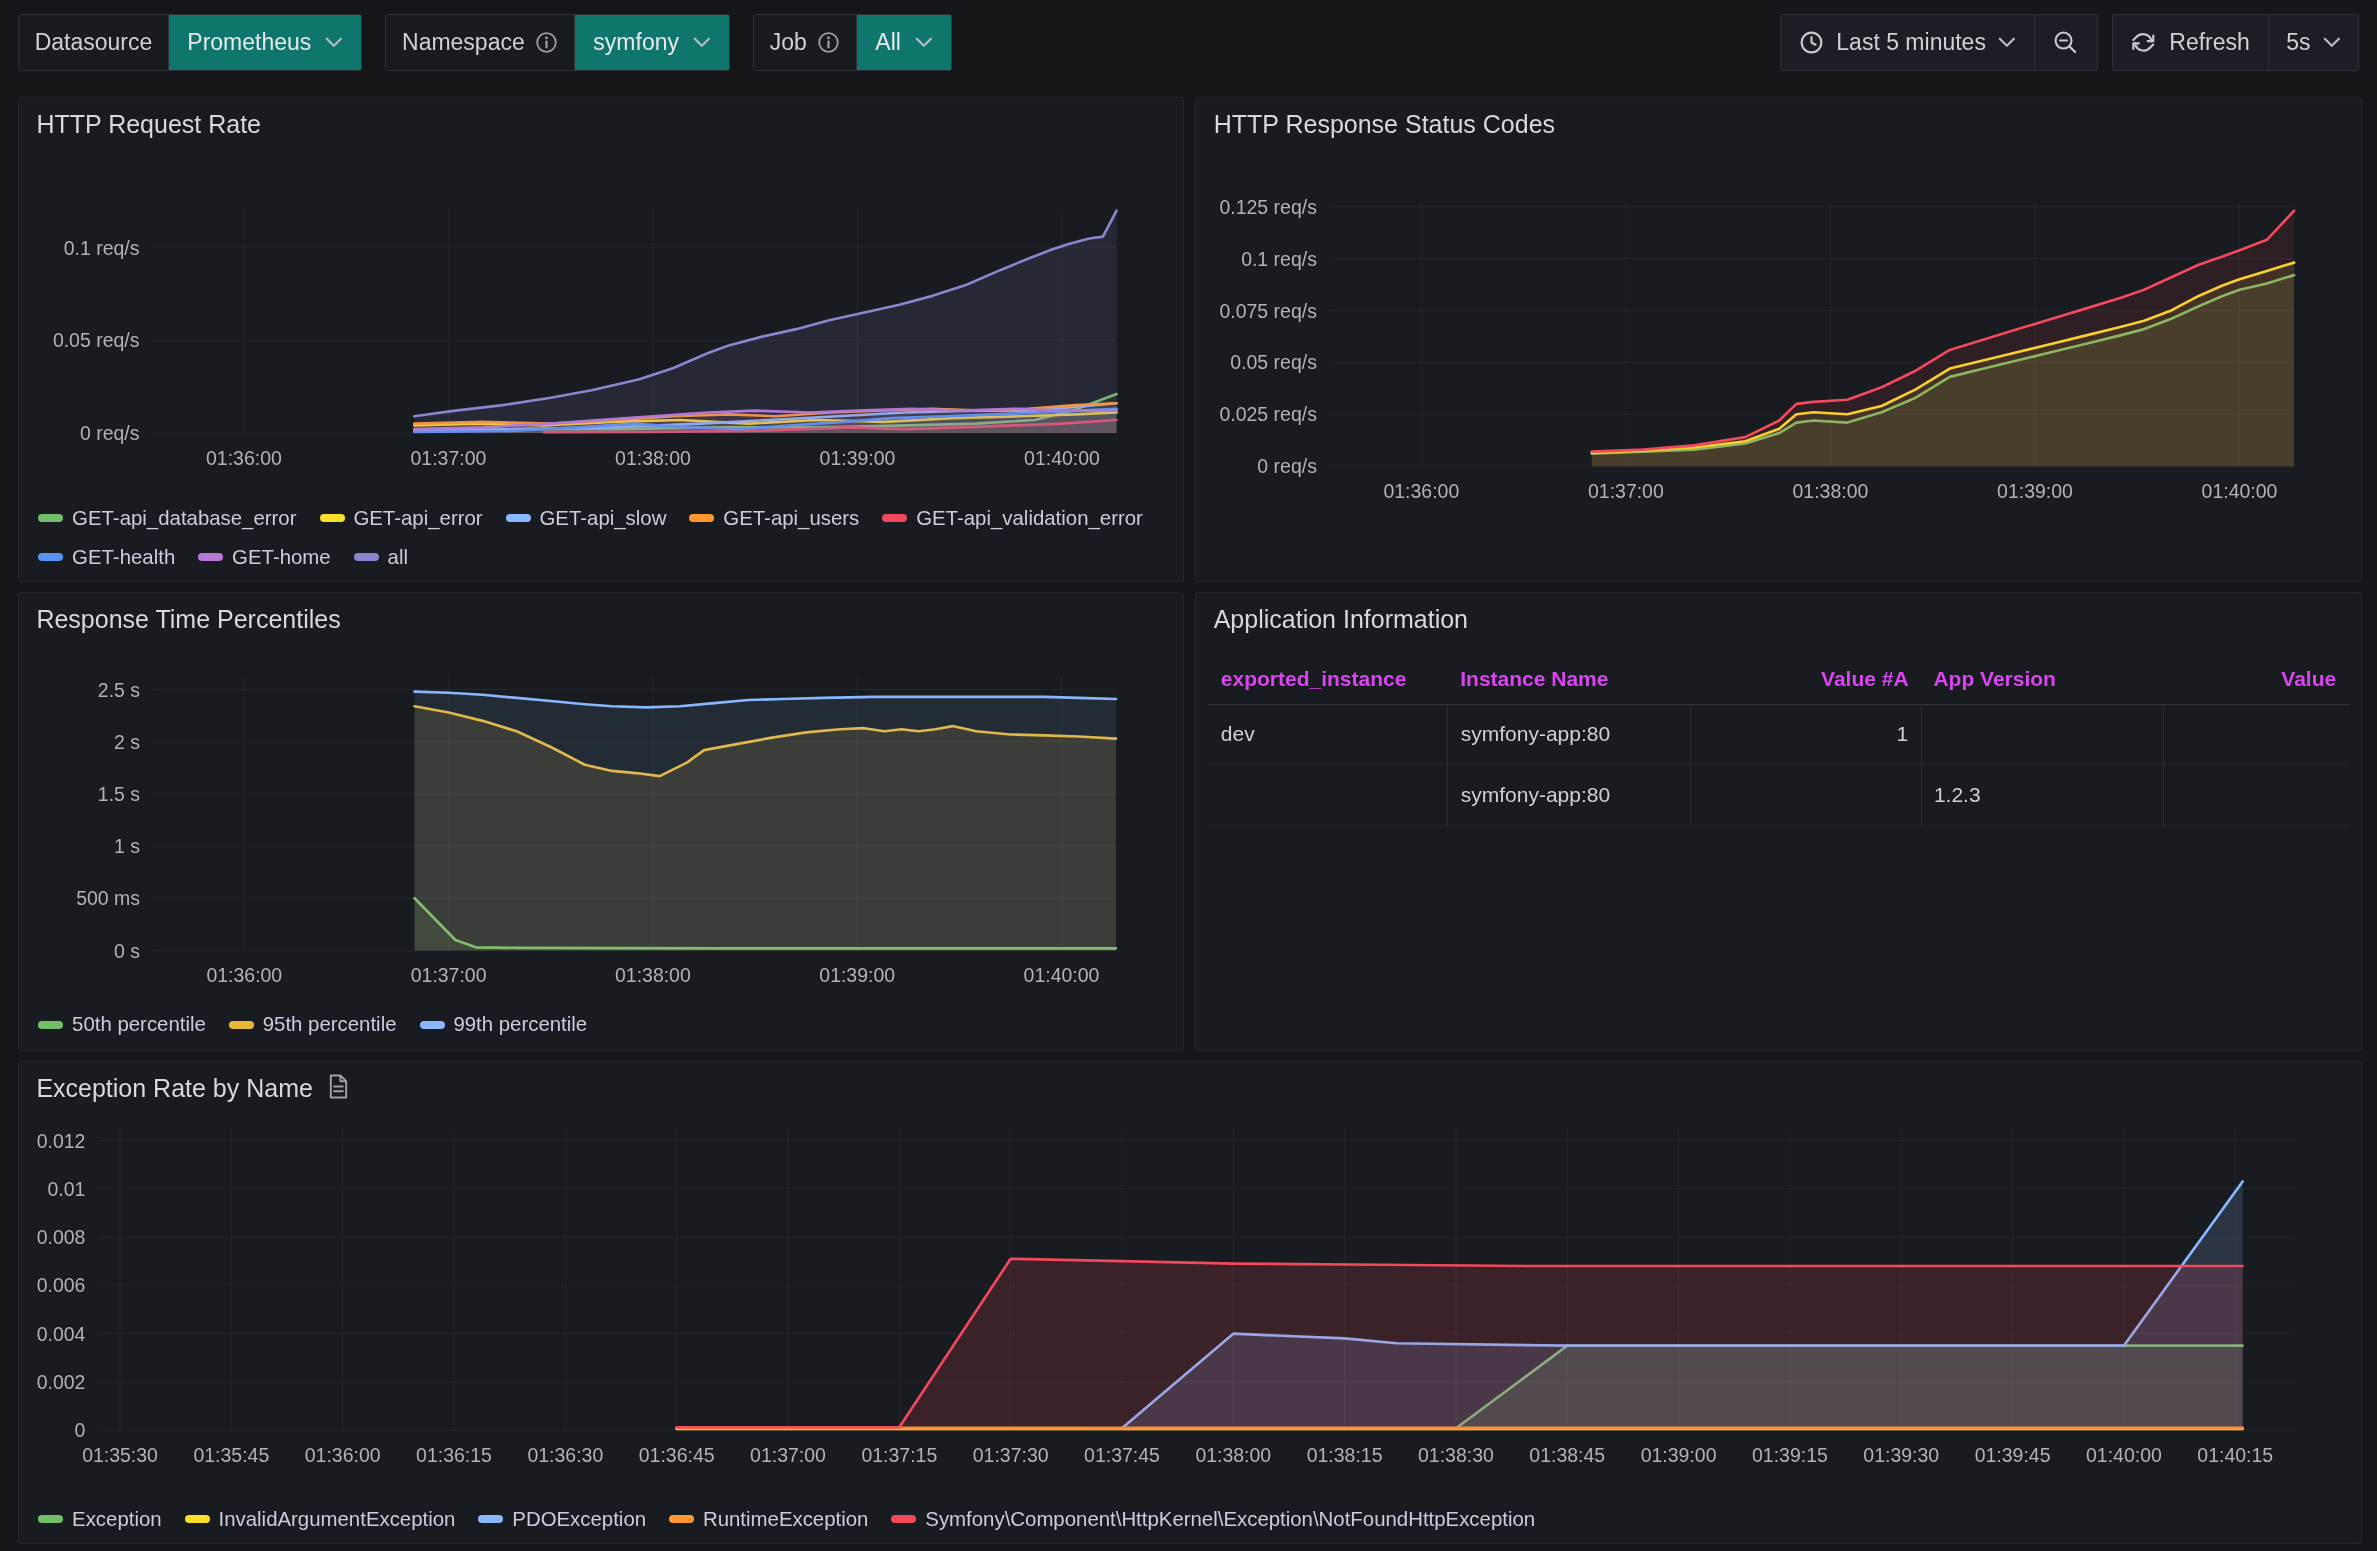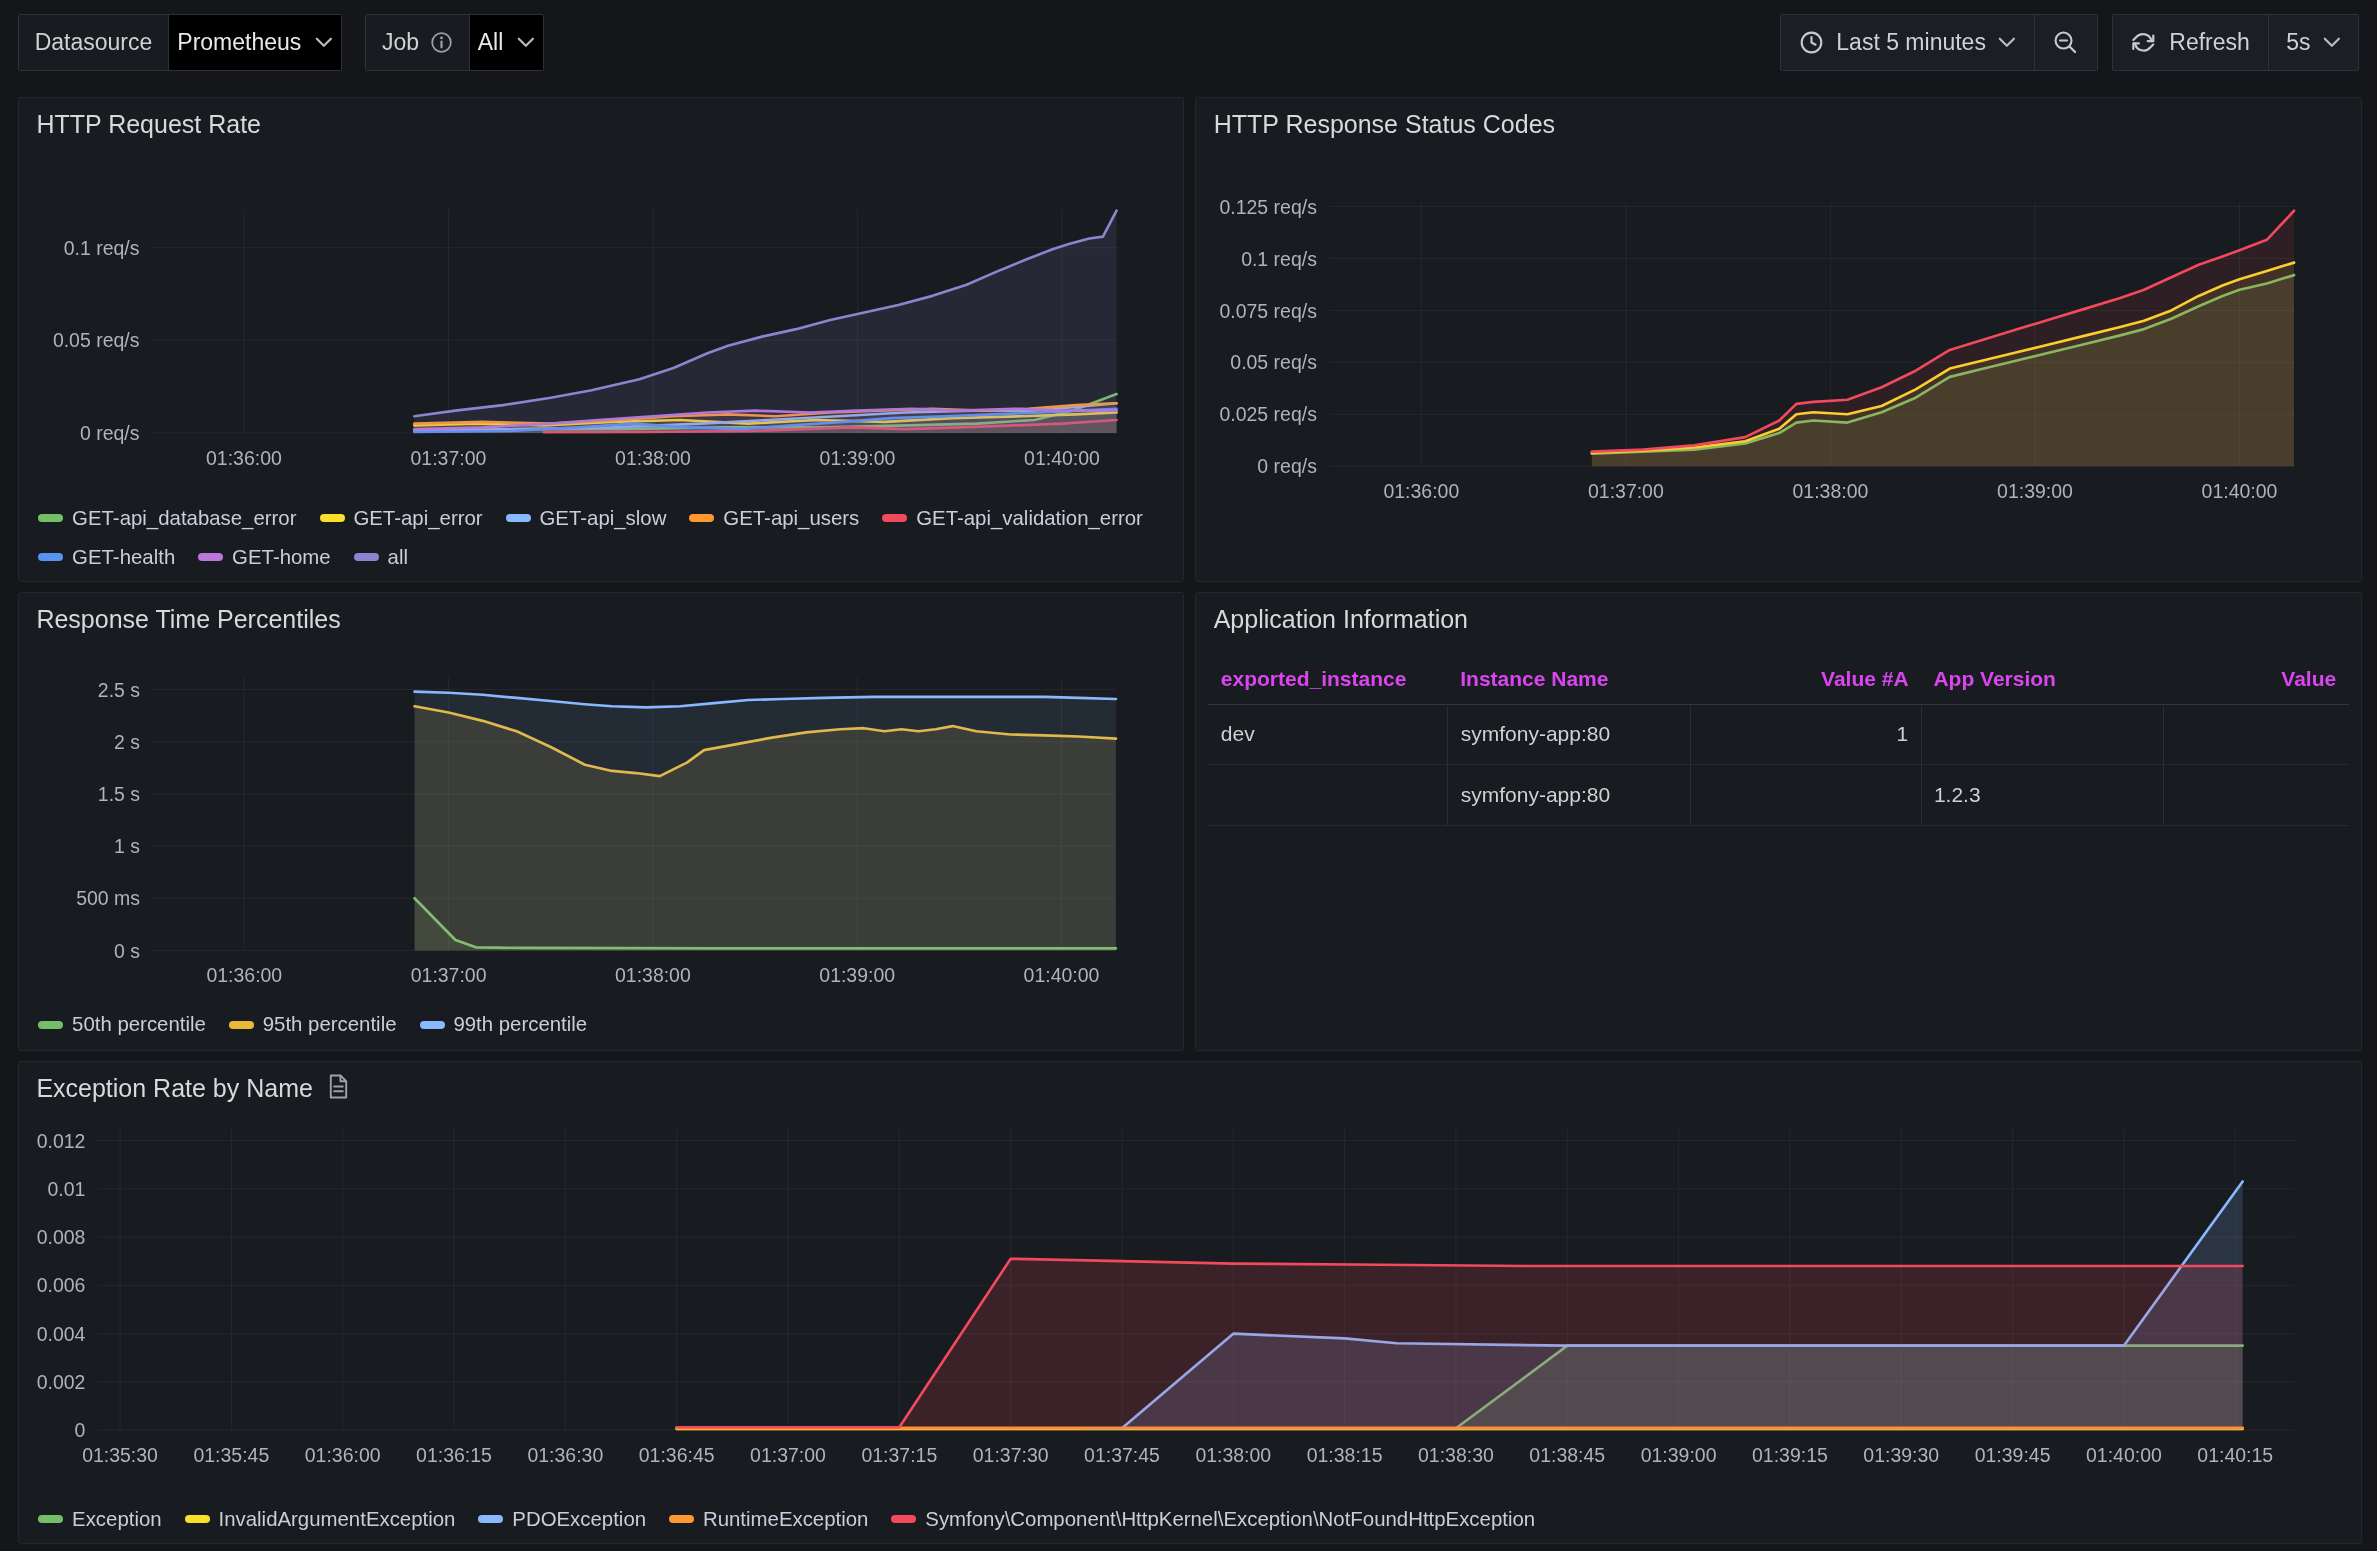--- a/index.html
+++ b/index.html
@@ -3,21 +3,21 @@
 <meta charset="utf-8">
 <style>
   html,body{margin:0;padding:0;background:#0f1114;}
   .app{position:relative;width:2377px;height:1552px;background:#141619;
        font-family:"Liberation Sans",sans-serif;color:#d0d1d3;overflow:hidden;}
 
   
   .toolbar{position:absolute;left:17.7px;top:14px;right:17.7px;height:57px;display:flex;align-items:stretch;gap:23px;}
   .var-control{display:flex;align-items:stretch;border:0.9px solid #2e3137;border-radius:1.8px;overflow:hidden;background:#181b1f;}
   .var-label{display:flex;align-items:center;gap:10.6px;padding:0 16px;font-size:23px;color:#d0d1d3;background:#181b1f;}
-  .var-value{display:flex;align-items:center;gap:14px;padding:0 8px;font-size:23px;color:#e8e9ea;background:#000000;border-left:0.9px solid #2e3137;cursor:pointer;}
+  .var-value{display:flex;align-items:center;gap:14px;padding:0 18px;font-size:23px;color:#e8e9ea;background:#0f766e;border-left:0.9px solid #2e3137;cursor:pointer;}
   .toolbar-right{margin-left:auto;display:flex;gap:14px;}
   .btn-group{display:flex;border:0.9px solid #2e3137;border-radius:1.8px;overflow:hidden;background:#1b1e24;}
   .tbtn{display:flex;align-items:center;gap:12.4px;padding:0 17.7px;font-size:23px;color:#d0d1d3;background:transparent;border:none;cursor:pointer;font-family:inherit;}
   .tbtn + .tbtn{border-left:0.9px solid #2e3137;}
   .icn{flex:0 0 auto;}
 
   
   .panel{position:absolute;background:#181b1f;border:0.9px solid #25272d;border-radius:2.7px;}
   .panel-title{position:absolute;top:12.4px;left:17.7px;margin:0;font-size:25px;font-weight:500;color:#d8d9da;display:flex;align-items:flex-start;gap:14px;z-index:2;}
   .chart{position:absolute;left:0;top:0;}
@@ -46,20 +46,36 @@
         <span>Datasource</span>
       </div>
       <div class="var-value">
         <span>Prometheus</span>
         <svg class="icn" width="17.7" height="10.6" viewBox="0 0 20 12">
             <polyline points="2,2 10,10 18,2" fill="none" stroke="#b9bbc0" stroke-width="2.5" stroke-linecap="round" stroke-linejoin="round"></polyline>
           </svg>
       </div>
     </div>
 
+    <div class="var-control">
+      <div class="var-label">
+        <span>Namespace</span>
+        <svg class="icn" width="23" height="23" viewBox="0 0 26 26">
+            <circle cx="13" cy="13" r="10.5" fill="none" stroke="#9da0a6" stroke-width="2"></circle>
+            <line x1="13" y1="12" x2="13" y2="18.5" stroke="#9da0a6" stroke-width="2.5" stroke-linecap="round"></line>
+            <circle cx="13" cy="7.8" r="1.6" fill="#9da0a6"></circle>
+          </svg>
+      </div>
+      <div class="var-value">
+        <span>symfony</span>
+        <svg class="icn" width="17.7" height="10.6" viewBox="0 0 20 12">
+            <polyline points="2,2 10,10 18,2" fill="none" stroke="#b9bbc0" stroke-width="2.5" stroke-linecap="round" stroke-linejoin="round"></polyline>
+          </svg>
+      </div>
+    </div>
 
     <div class="var-control">
       <div class="var-label">
         <span>Job</span>
         <svg class="icn" width="23" height="23" viewBox="0 0 26 26">
             <circle cx="13" cy="13" r="10.5" fill="none" stroke="#9da0a6" stroke-width="2"></circle>
             <line x1="13" y1="12" x2="13" y2="18.5" stroke="#9da0a6" stroke-width="2.5" stroke-linecap="round"></line>
             <circle cx="13" cy="7.8" r="1.6" fill="#9da0a6"></circle>
           </svg>
       </div>

